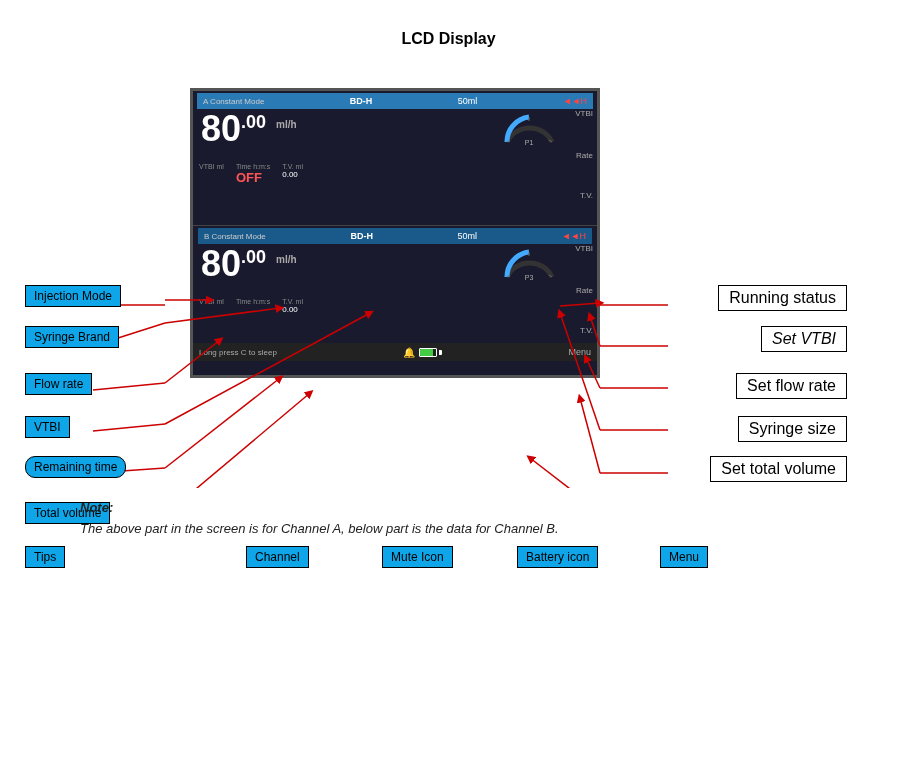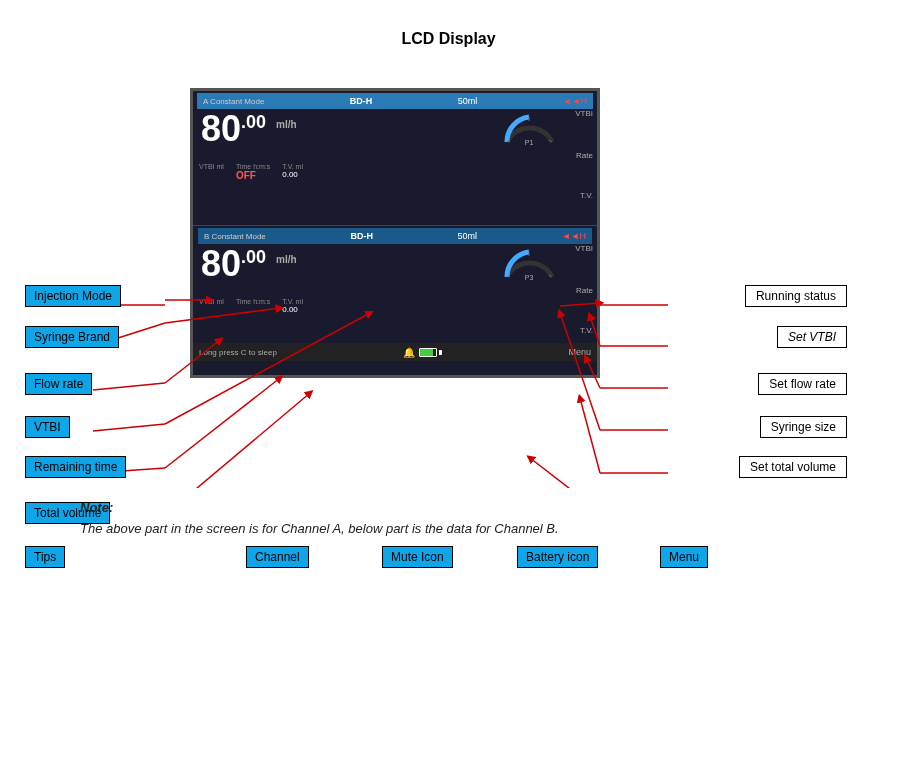--- a/index.html
+++ b/index.html
@@ -136,21 +136,21 @@
       color: #888;
     }
 
     .sub-item .val {
       color: #fff;
       font-size: 8px;
     }
 
     .sub-item .off {
       color: #f55;
-      font-size: 10px;
+      font-size: 13px;
       font-weight: bold;
     }
 
     .sub-item .dashes {
       color: #aaa;
     }
 
     .gauge-a {
       position: absolute;
       top: 16px;
@@ -271,21 +271,21 @@
       color: #222;
       line-height: 1.6;
     }
 
     
     .right-label {
       position: absolute;
       border: 1.5px solid #000;
       background: #fff;
       padding: 3px 10px;
-      font-size: 12px;
+      font-size: 16px;
       white-space: nowrap;
     }
 
     
     .arrows-svg {
       position: absolute;
       top: 0;
       left: 0;
       width: 100%;
       height: 100%;
@@ -469,21 +469,21 @@
   </div>
   <div class="label-box" style="left:25px;top:258px;">
     <span>Syringe Brand</span>
   </div>
   <div class="label-box" style="left:25px;top:305px;">
     <span>Flow rate</span>
   </div>
   <div class="label-box" style="left:25px;top:348px;">
     <span>VTBI</span>
   </div>
-  <div class="label-box" style="left:25px;top:388px;">
+  <div class="label-box" style="left:25px;top:388px;border-radius:10px;">
     <span>Remaining time</span>
   </div>
   <div class="label-box" style="left:25px;top:434px;">
     <span>Total volume</span>
   </div>
   <div class="label-box" style="left:25px;top:478px;">
     <span>Tips</span>
   </div>
 
   <div class="right-label" style="right:50px;top:217px;">

